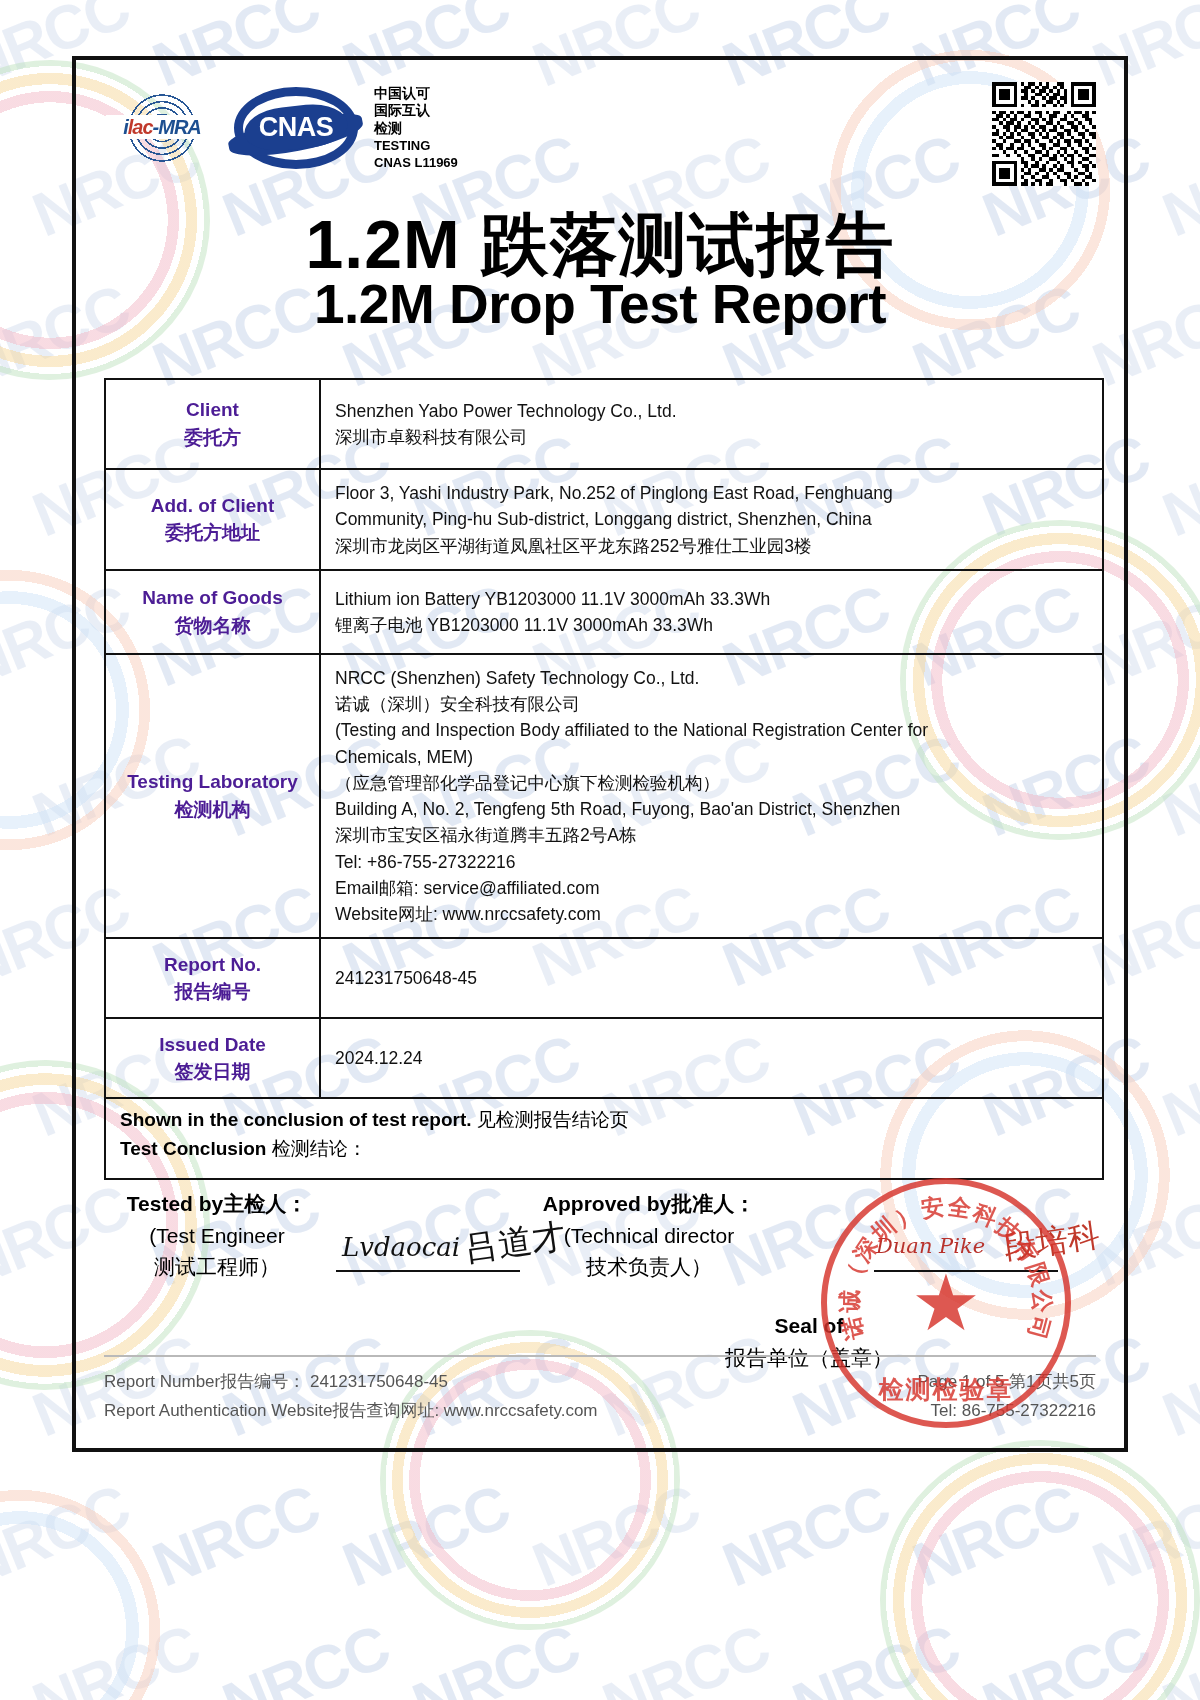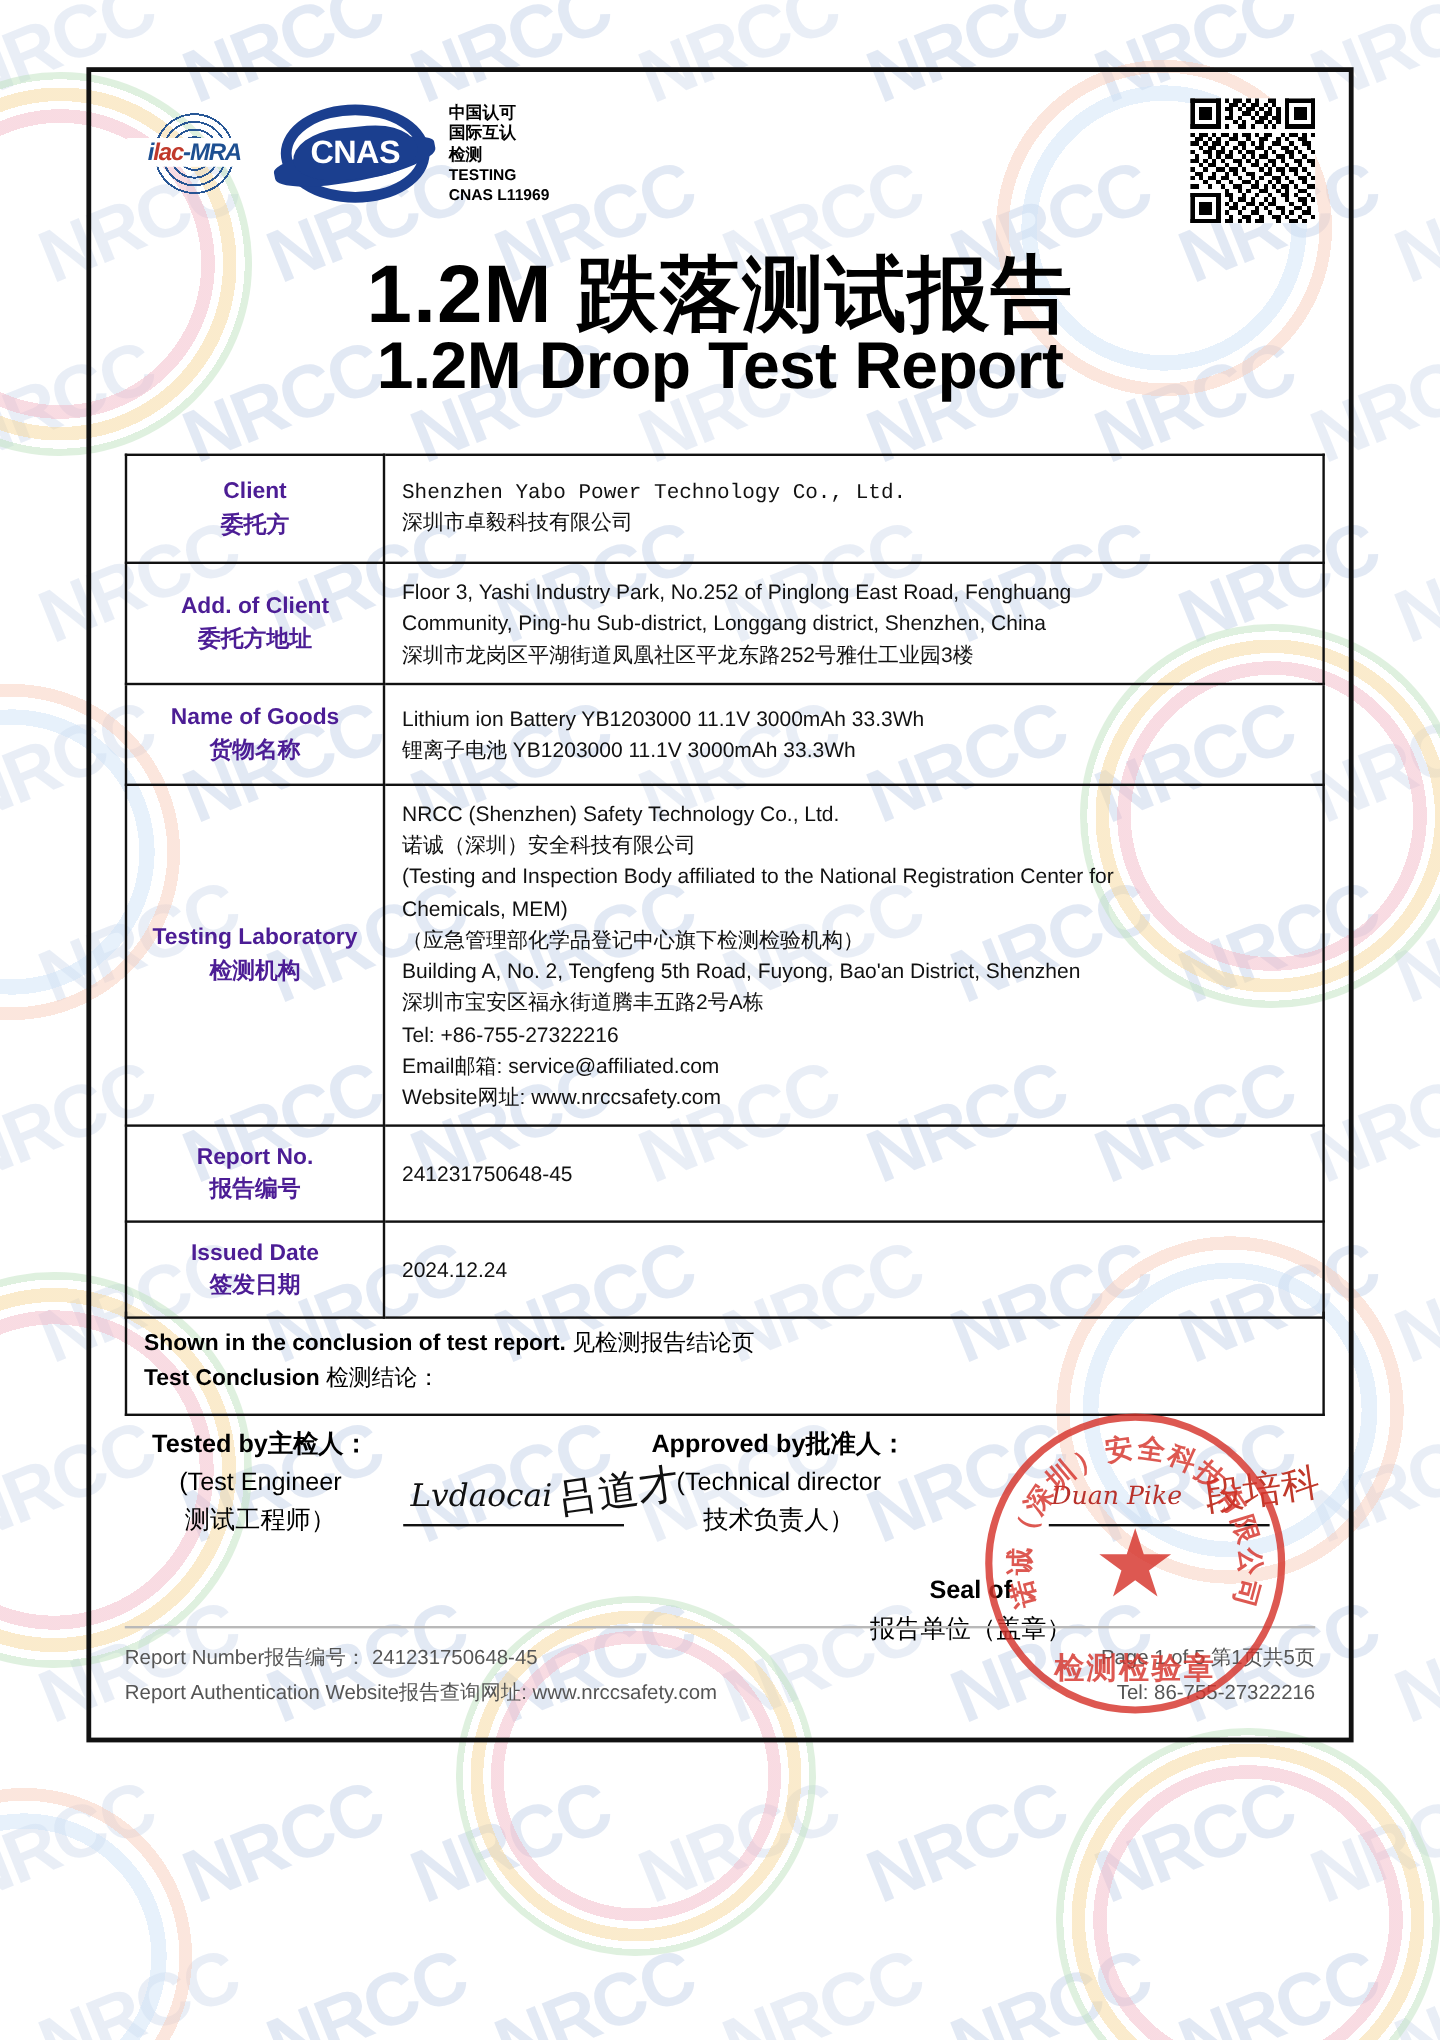--- a/index.html
+++ b/index.html
@@ -728,21 +728,21 @@
     <div id="title-cn">1.2M 跌落测试报告</div>
     <div id="title-en">1.2M Drop Test Report</div>
 
     <table id="info-table">
       <tbody>
         <tr>
           <td class="label">
             <div>Client</div>
             <div class="cn">委托方</div>
           </td>
-          <td class="value" style="height:90px;font-family:Liberation Mono, monospace;">
+          <td class="value" style="height:90px;">
             <div class="val-line">Shenzhen Yabo Power Technology Co., Ltd.</div>
             <div class="val-line">深圳市卓毅科技有限公司</div>
           </td>
         </tr>
 
         <tr>
           <td class="label">
             <div>Add. of Client</div>
             <div class="cn">委托方地址</div>
           </td>

